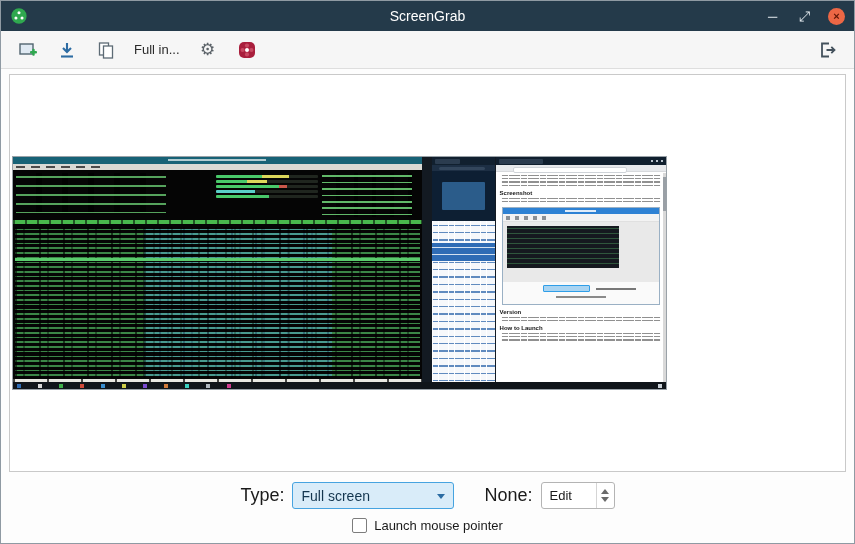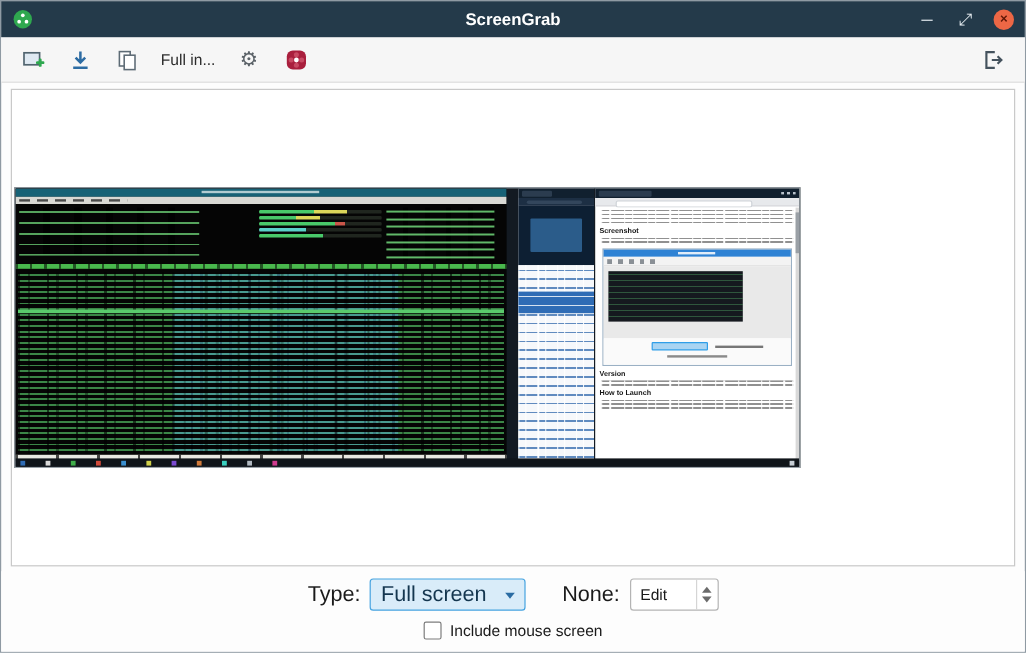--- a/index.html
+++ b/index.html
@@ -2,21 +2,21 @@
 <html><head>
 <meta charset="utf-8">
 <style>
   * { box-sizing: border-box; margin: 0; padding: 0; }
   html,body { width: 855px; height: 544px; overflow: hidden; font-family: "Liberation Sans", sans-serif; }
   .app { position: absolute; inset: 0; display: flex; flex-direction: column; background: #fdfdfd; border: 1px solid #8f9aa3; }
 
   
   .titlebar { height: 30px; background: #243a4a; display: flex; align-items: center; padding: 0 9px; position: relative; flex: 0 0 auto; }
   .app-logo { width: 18px; height: 18px; }
-  .win-title { position: absolute; left: 0; right: 0; text-align: center; color: #fff; font-size: 14px; font-weight: bold; pointer-events: none; }
+  .win-title { position: absolute; left: 0; right: 0; text-align: center; color: #fff; font-size: 14px; font-weight: normal; pointer-events: none; }
   .win-controls { margin-left: auto; display: flex; align-items: center; gap: 15px; z-index: 2; }
   .win-btn { color: #e8eef2; font-size: 13px; line-height: 17px; width: 17px; height: 17px; text-align: center; cursor: default; }
   .win-btn.max { font-size: 14px; }
   .win-btn.close { background: #ed6745; border-radius: 50%; color: #5e1606; font-weight: bold; font-size: 11px; }
 
   
   .toolbar { height: 38px; background: #f6f6f6; border-bottom: 1px solid #dedede; display: flex; align-items: center; padding: 0 10px; gap: 5px; flex: 0 0 auto; }
   .tbtn { height: 30px; min-width: 34px; border: none; background: transparent; border-radius: 3px; display: flex; align-items: center; justify-content: center; font-family: "Liberation Sans", sans-serif; font-size: 13px; color: #2b2b2b; padding: 0 6px; }
   .tbtn svg { display: block; }
   .gear-glyph { font-size: 17px; color: #5b6268; line-height: 1; }
@@ -113,21 +113,21 @@
   .t-taskbar span { width: 4px; height: 4px; flex: 0 0 auto; }
   .tk1{background:#2f6cb5}.tk2{background:#d9d9d9}.tk3{background:#3fae4a}.tk4{background:#d04a3a}
   .tk5{background:#3a8fd0}.tk6{background:#d0d04a}.tk7{background:#7a4ad0}.tk8{background:#d07a3a}
   .tk9{background:#3ad0c0}.tk10{background:#b0b8c0}.tk11{background:#d03a8f}
   .t-clock { margin-left: auto; width: 16px; height: 4px; background: #c8cfd6; }
 
   
   .footer { flex: 0 0 auto; display: flex; flex-direction: column; align-items: center; padding: 6px 0 10px 0; gap: 9px; background: #fdfdfd; }
   .frow1 { display: flex; align-items: center; }
   .flabel { font-size: 18px; color: #1a1a1a; margin-right: 8px; }
-  .combo { width: 130px; height: 27px; background: #d9ecf9; border: 1px solid #46a3e0; border-radius: 3px; display: flex; align-items: center; padding: 0 8px; position: relative; font-size: 18px; color: #14364f; }
+  .combo { width: 162px; height: 27px; background: #d9ecf9; border: 1px solid #46a3e0; border-radius: 3px; display: flex; align-items: center; padding: 0 8px; position: relative; font-size: 14px; color: #14364f; }
   .combo .chev { position: absolute; right: 8px; top: 11px; width: 0; height: 0; border-left: 4px solid transparent; border-right: 4px solid transparent; border-top: 5px solid #2b6ca3; }
   .delay-gap { width: 30px; }
   .spin { width: 74px; height: 27px; background: #ffffff; border: 1px solid #b4b4b4; border-radius: 3px; display: flex; align-items: center; padding: 0 8px; position: relative; font-size: 13px; color: #1a1a1a; }
   .spin .arrows { position: absolute; right: 0; top: 0; bottom: 0; width: 18px; border-left: 1px solid #d5d5d5; display: flex; flex-direction: column; align-items: center; justify-content: center; gap: 3px; }
   .spin .up { width: 0; height: 0; border-left: 4px solid transparent; border-right: 4px solid transparent; border-bottom: 5px solid #6b6b6b; }
   .spin .down { width: 0; height: 0; border-left: 4px solid transparent; border-right: 4px solid transparent; border-top: 5px solid #6b6b6b; }
   .frow2 { display: flex; align-items: center; gap: 7px; }
   .chkbox { appearance: none; -webkit-appearance: none; width: 15px; height: 15px; border: 1px solid #7d7d7d; border-radius: 2px; background: #fff; margin: 0; }
   .chklabel { font-size: 13px; color: #1a1a1a; }
 </style>
@@ -299,17 +299,17 @@
       <div class="spin">
         <span>Edit</span>
         <span class="arrows">
           <span class="up"></span>
           <span class="down"></span>
         </span>
       </div>
     </div>
     <div class="frow2">
       <input type="checkbox" class="chkbox" style="">
-      <span class="chklabel">Include mouse screen</span>
+      <span class="chklabel">Launch mouse pointer</span>
     </div>
   </div>
 
 </div>
 
 </body></html>

